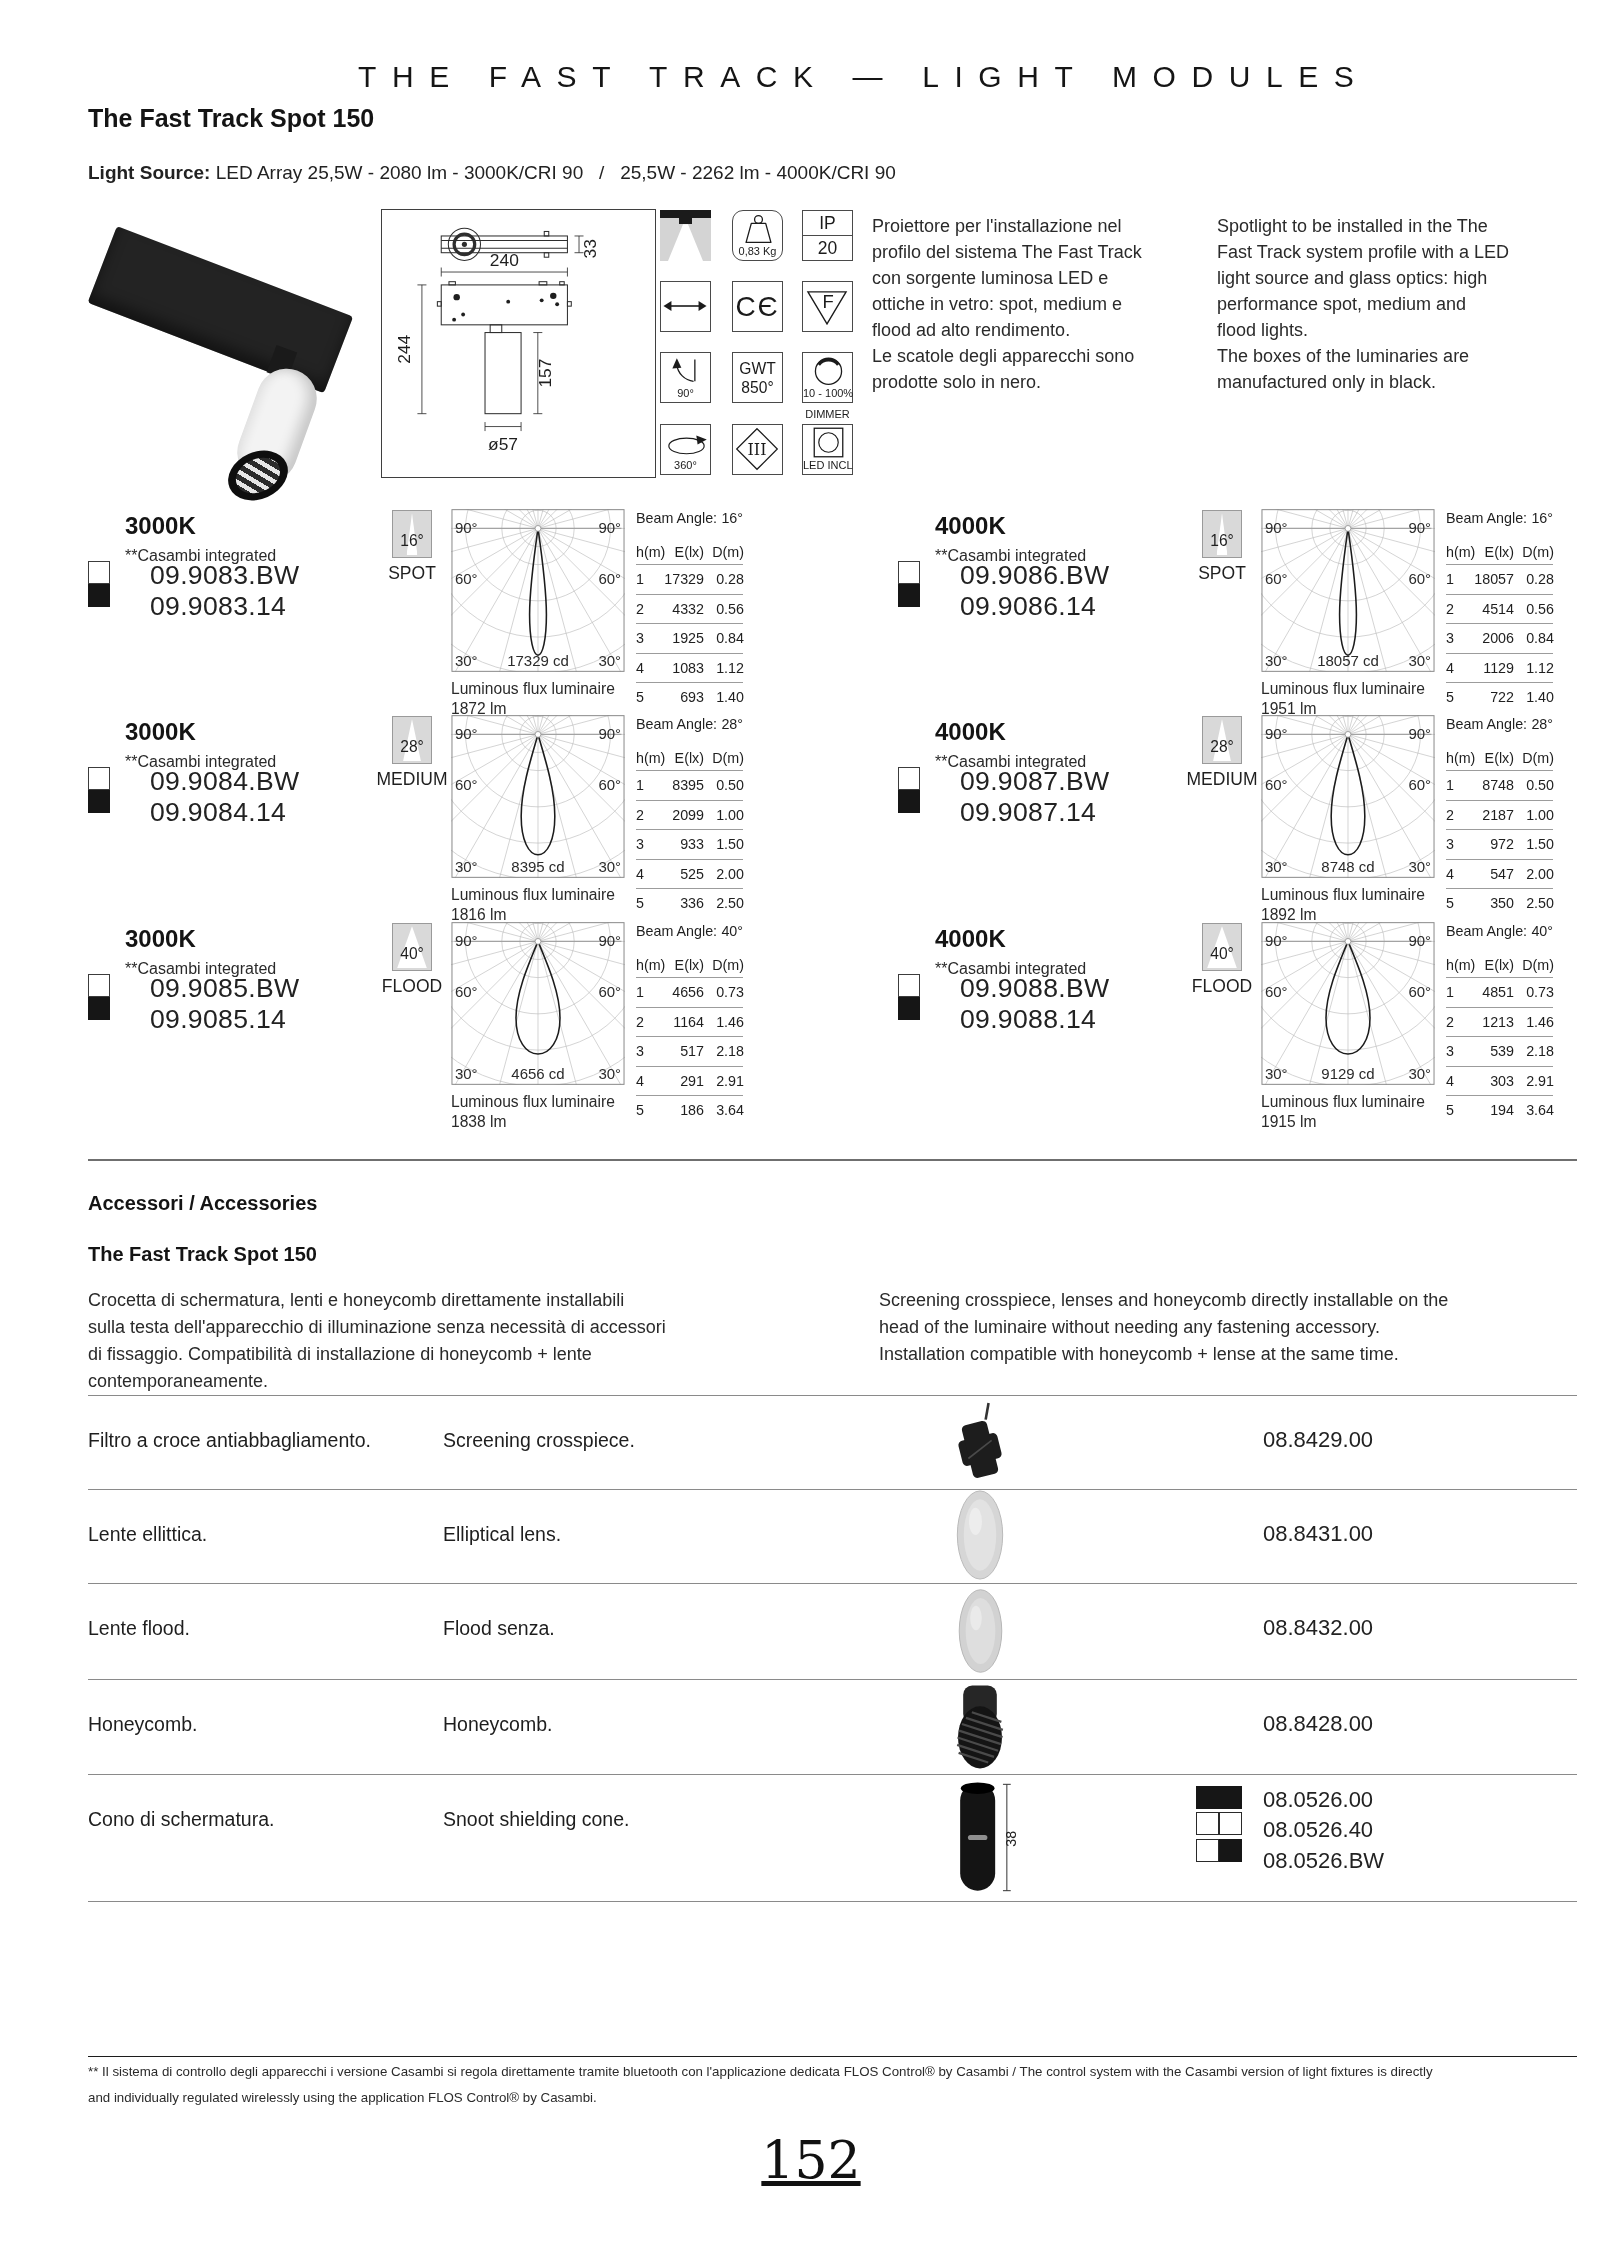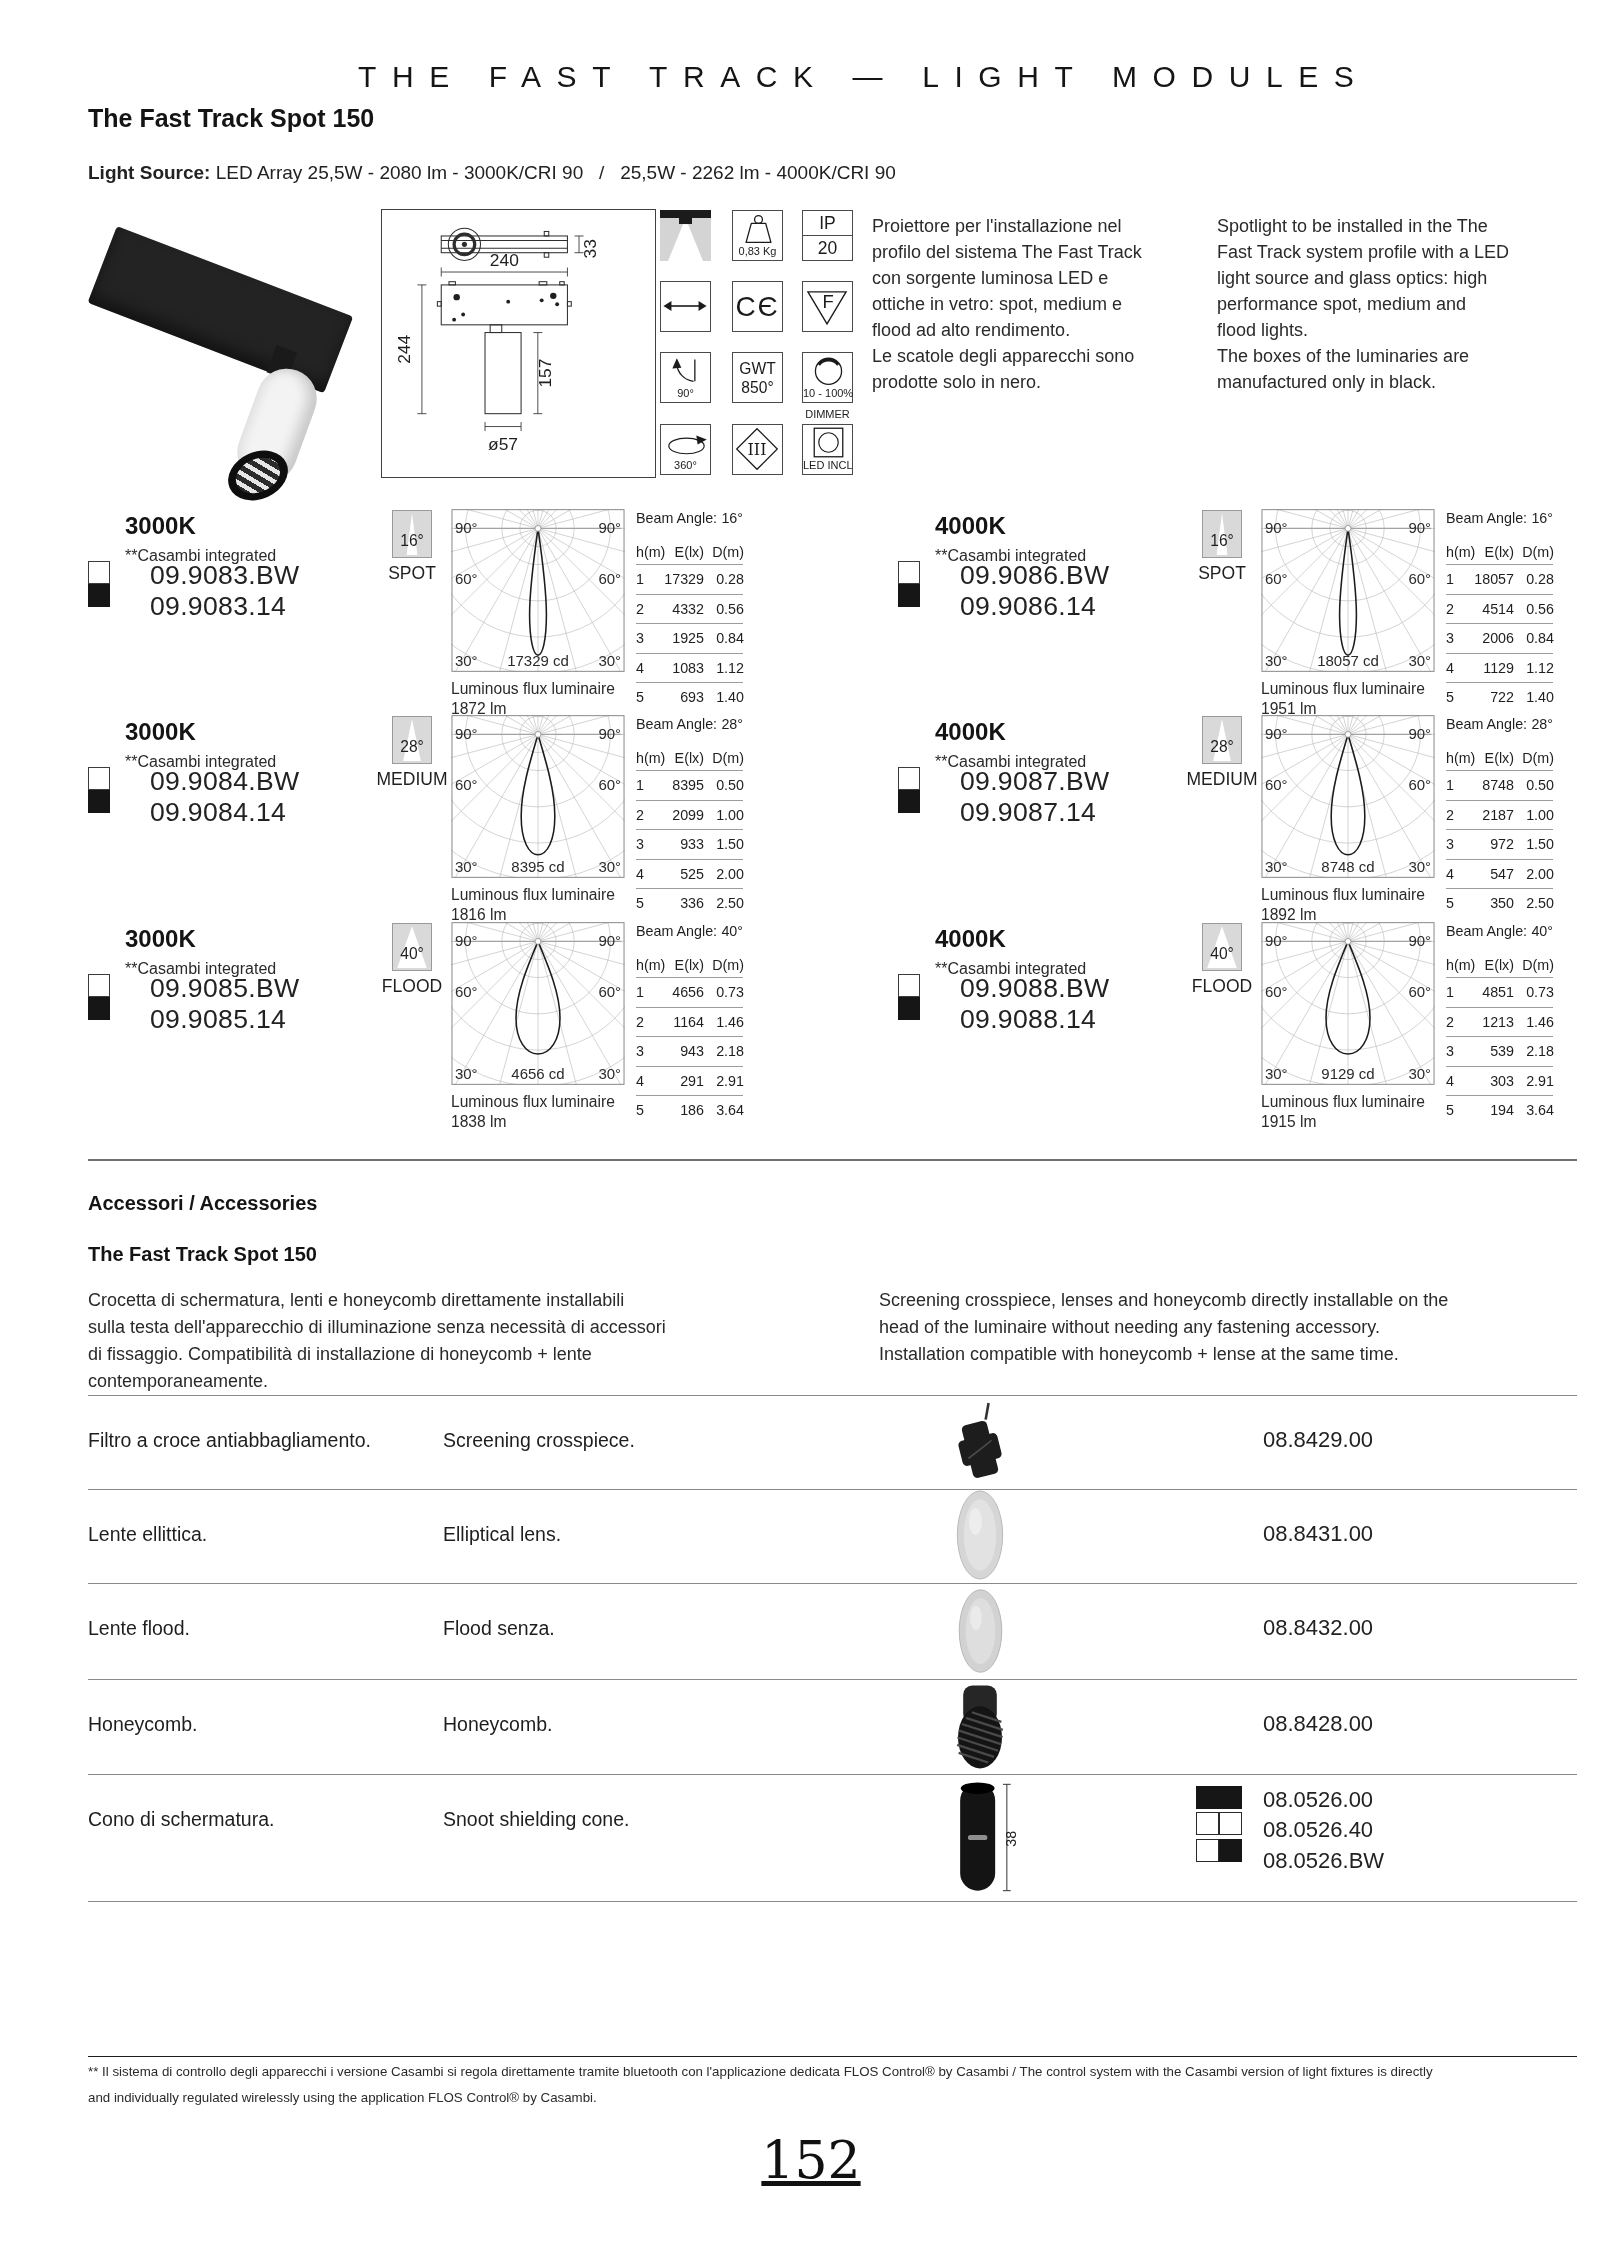--- a/index.html
+++ b/index.html
@@ -184,21 +184,21 @@
       <text x="262" y="253" text-anchor="middle" transform="rotate(-90 262 253)">157</text>
       <text x="188" y="372" text-anchor="middle">ø57</text>
     </svg>
   </div>
 
   <div class="cell icon-track" style="left:660px;top:210px;">
     <div class="it-bar"></div>
     <div class="it-fix"></div>
     <div class="it-beam"></div>
   </div>
-  <div class="cell" style="left:732px;top:210px;">
+  <div class="cell" style="left:732px;top:210px;border-radius:11px;">
     <svg viewBox="0 0 78 52" width="51" height="34">
       <circle cx="39" cy="13" r="6" fill="none" stroke="#1b1b1b" stroke-width="2"></circle>
       <path d="M28 19 L50 19 L58 48 L20 48 Z" fill="none" stroke="#1b1b1b" stroke-width="2" stroke-linejoin="round"></path>
     </svg>
     <div class="lab">0,83 Kg</div>
   </div>
   <div class="cell" style="left:802px;top:210px;">
     <div class="ip-half">IP</div>
     <div class="ip-div"></div>
     <div class="ip-half">20</div>
@@ -767,21 +767,21 @@
           <span>4656</span>
           <span>0.73</span>
         </div>
       <div class="trow">
           <span>2</span>
           <span>1164</span>
           <span>1.46</span>
         </div>
       <div class="trow">
           <span>3</span>
-          <span>943</span>
+          <span>517</span>
           <span>2.18</span>
         </div>
       <div class="trow">
           <span>4</span>
           <span>291</span>
           <span>2.91</span>
         </div>
       <div class="trow last">
           <span>5</span>
           <span>186</span>

